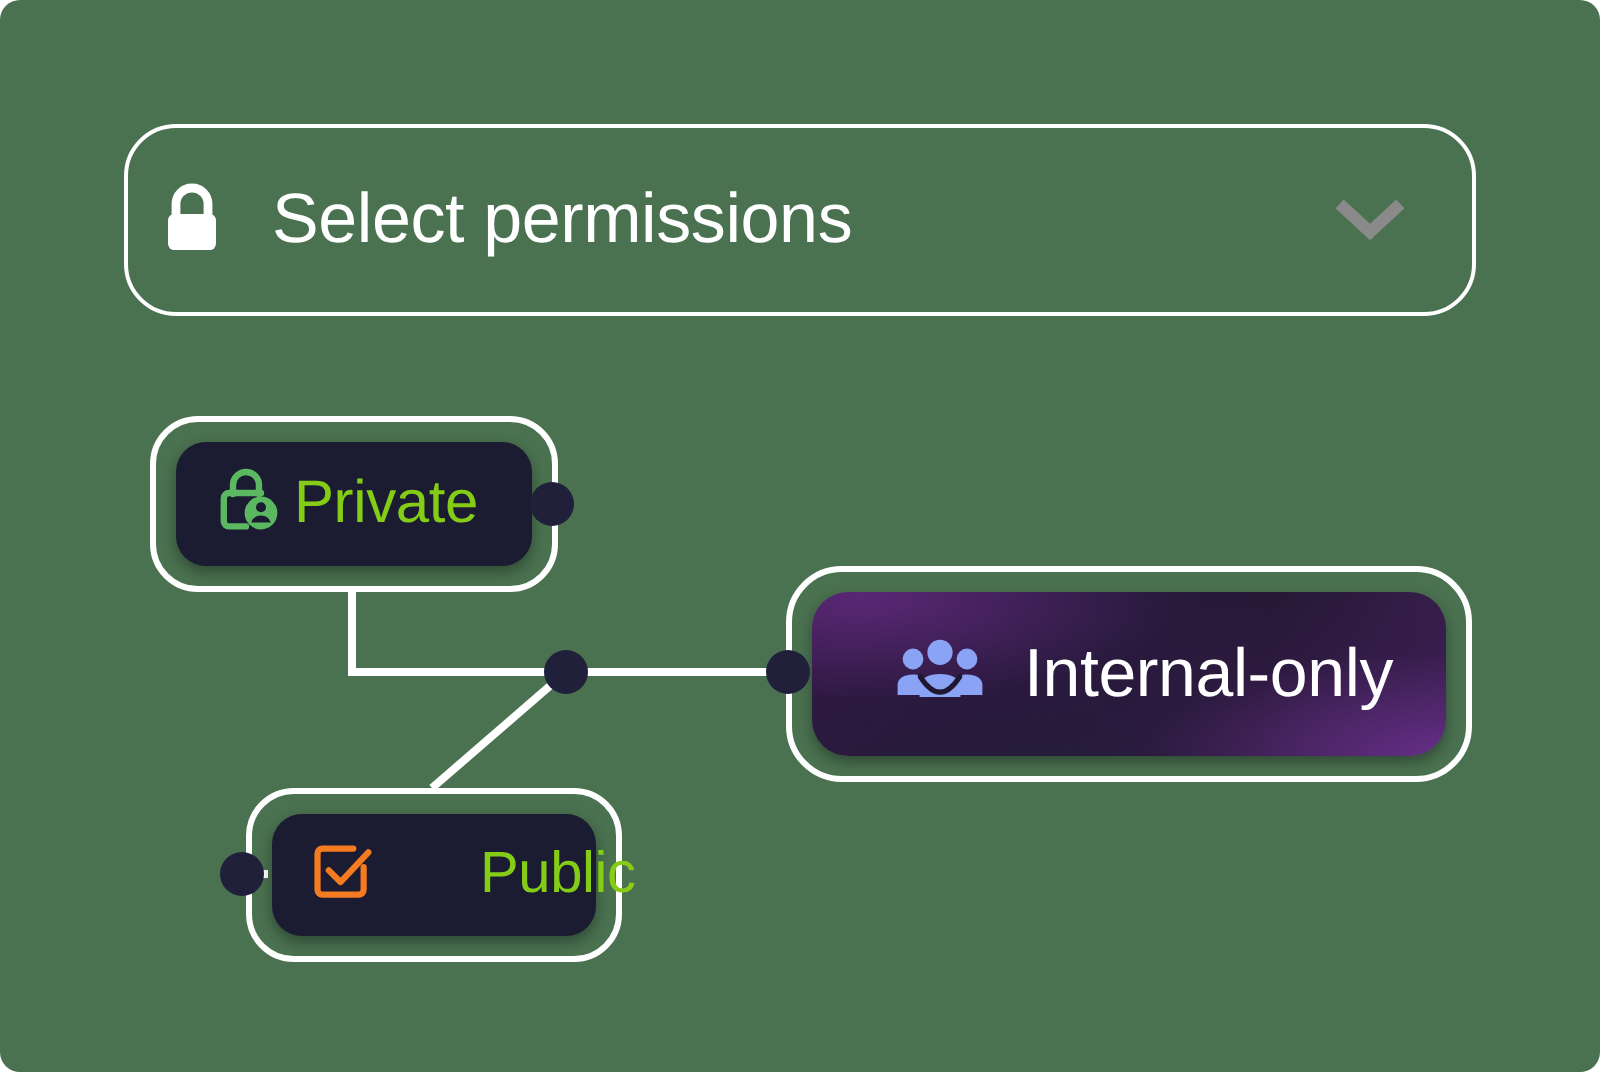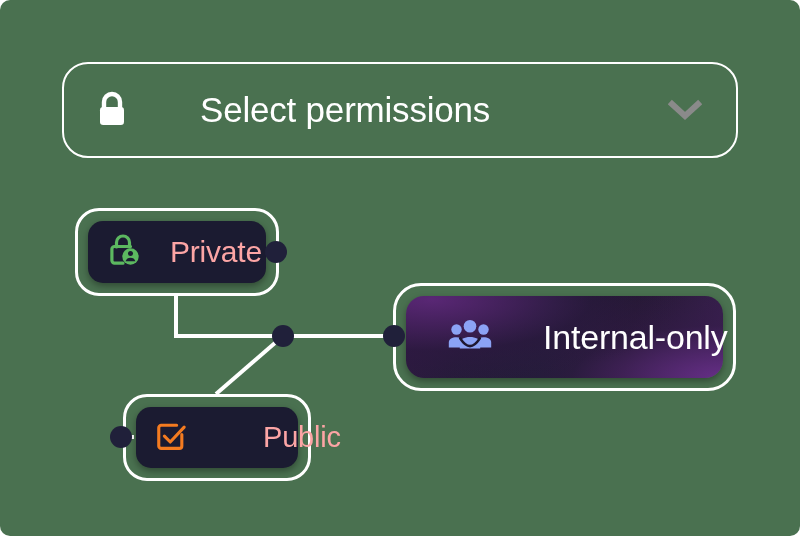--- a/index.html
+++ b/index.html
@@ -22,23 +22,22 @@
     position: absolute;
     left: 62px;
     top: 62px;
     width: 676px;
     height: 96px;
     box-sizing: border-box;
     border: 2px solid #ffffff;
     border-radius: 26px;
     display: flex;
     align-items: center;
-    padding: 0 26px 0 30px;
+    padding: 0 26px 0 14px;
     cursor: pointer;
-    gap: 48px;
   }
   #permissions-select .lock-glyph {
     width: 36px;
     height: 40px;
     flex: 0 0 auto;
     display: block;
   }
   #permissions-select .select-label {
     margin-left: 22px;
     color: #ffffff;
@@ -82,25 +81,25 @@
     width: 100%;
     height: 100%;
     box-sizing: border-box;
     border-radius: 15px;
     display: flex;
     align-items: center;
     padding-left: 19px;
     box-shadow: 0 3px 7px rgba(0,0,0,0.35);
   }
   .node-label {
-    color: #fca5a5;
+    color: #84cc16;
     font-size: 30px;
     letter-spacing: -0.2px;
     white-space: nowrap;
-    margin-left: 29px;
+    margin-left: 6px;
   }
   .node-icon {
     flex: 0 0 auto;
     display: block;
   }
 
   
   #node-private {
     left: 75px;
     top: 208px;
@@ -132,21 +131,20 @@
     height: 108px;
     border-radius: 28px;
   }
   #node-internal .node-card {
     border-radius: 18px;
     background:
       radial-gradient(120% 150% at 8% 4%, rgba(92,40,120,0.95) 0%, rgba(46,24,66,0.55) 42%, rgba(26,26,46,0) 68%),
       radial-gradient(120% 160% at 100% 100%, rgba(106,48,140,0.9) 0%, rgba(54,28,76,0.5) 40%, rgba(26,26,46,0) 72%),
       linear-gradient(100deg, #2d1a40 0%, #1c1c31 45%, #22182f 70%, #3a2050 100%);
     padding-left: 42px;
-    gap: 31px;
   }
   #node-internal .node-label {
     color: #ffffff;
     font-size: 34px;
     margin-left: 20px;
   }
 
   
   .port-dot {
     position: absolute;

